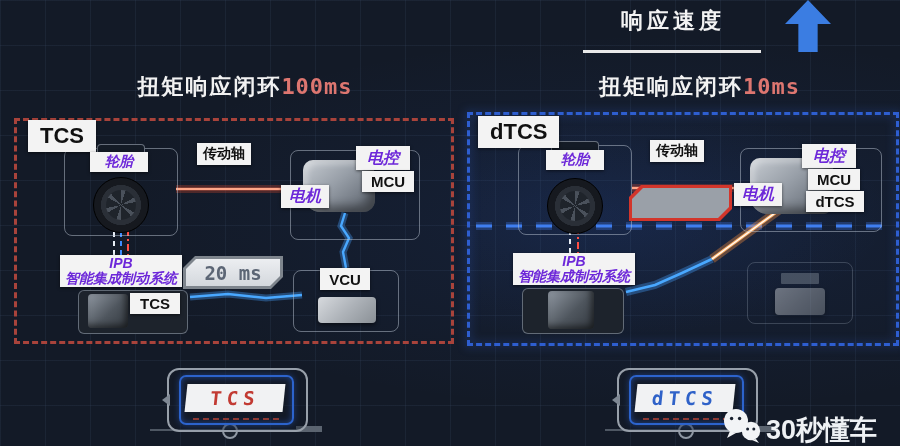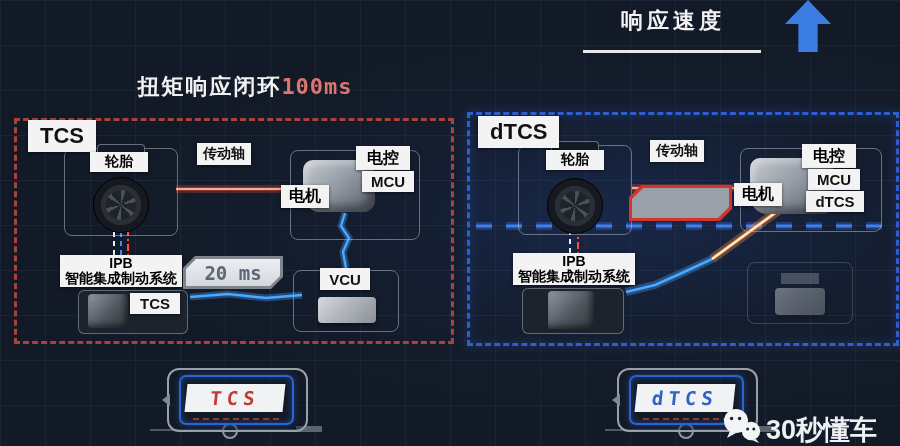--- a/index.html
+++ b/index.html
@@ -22,21 +22,21 @@
   .subtitle .val{color:#dd7670;font-family:"DejaVu Sans Mono",monospace;letter-spacing:1px;}
   
   .panel-red{left:14px;top:118px;width:434px;height:220px;border:3px dashed #a8433b;z-index:1;}
   .panel-blue{left:467px;top:112px;width:426px;height:228px;border:3px dashed #2e5ed0;
     filter:drop-shadow(0 0 5px rgba(55,110,235,.6));z-index:1;}
   .panel-glow{left:467px;top:112px;width:426px;height:228px;z-index:0;
     background:radial-gradient(ellipse at 30% 45%, rgba(50,100,220,.10), transparent 70%);}
   
   .wlabel{background:#f3f3f3;color:#111;font-weight:bold;display:flex;align-items:center;
     justify-content:center;z-index:5;box-shadow:0 1px 3px rgba(0,0,0,.55);white-space:nowrap;}
-  .blue-text{color:#000000;}
+  .blue-text{color:#6d28d9;font-style:italic;}
   .tag{font-size:22px;padding:1px 12px;height:30px;}
   
   .tframe{border:1px solid rgba(185,196,210,.5);border-radius:8px;z-index:2;}
   .ttab{position:absolute;top:-5px;left:50%;transform:translateX(-50%);width:46px;height:8px;
     border:1px solid rgba(185,196,210,.5);border-bottom:none;border-radius:4px 4px 0 0;background:#141b26;}
   .tire{width:54px;height:54px;border-radius:50%;z-index:3;border:1px solid #000;
     background:radial-gradient(circle,#555c66 0 16%,#2a2f37 17% 52%,#16191f 53% 78%,#0d0f13 79% 100%);}
   .tire .rim{position:absolute;inset:12px;border-radius:50%;
     background:repeating-conic-gradient(#4a515b 0 18deg,#1f242b 18deg 60deg);}
   .motor{z-index:3;border-radius:10px 16px 12px 18px;
@@ -89,20 +89,23 @@
 
 <div class="stage">
 
   <div class="abs page-title">响应速度</div>
   <div class="abs title-rule"></div>
   <div class="abs up-arrow"></div>
 
   <div class="abs subtitle" style="left:110px;width:270px;">
     <span>扭矩响应闭环</span><span class="val">100ms</span>
   </div>
+  <div class="abs subtitle" style="left:572px;width:255px;">
+    <span>扭矩响应闭环</span><span class="val">10ms</span>
+  </div>
 
   <div class="abs panel-glow"></div>
   <div class="abs panel-red"></div>
   <div class="abs panel-blue"></div>
 
   <svg class="wires" width="900" height="446">
 
     <g>
       <line x1="176" y1="189" x2="292" y2="189" stroke="rgba(255,80,45,.25)" stroke-width="8"></line>
       <line x1="176" y1="189" x2="292" y2="189" stroke="#ff7a55" stroke-width="2.6"></line>

